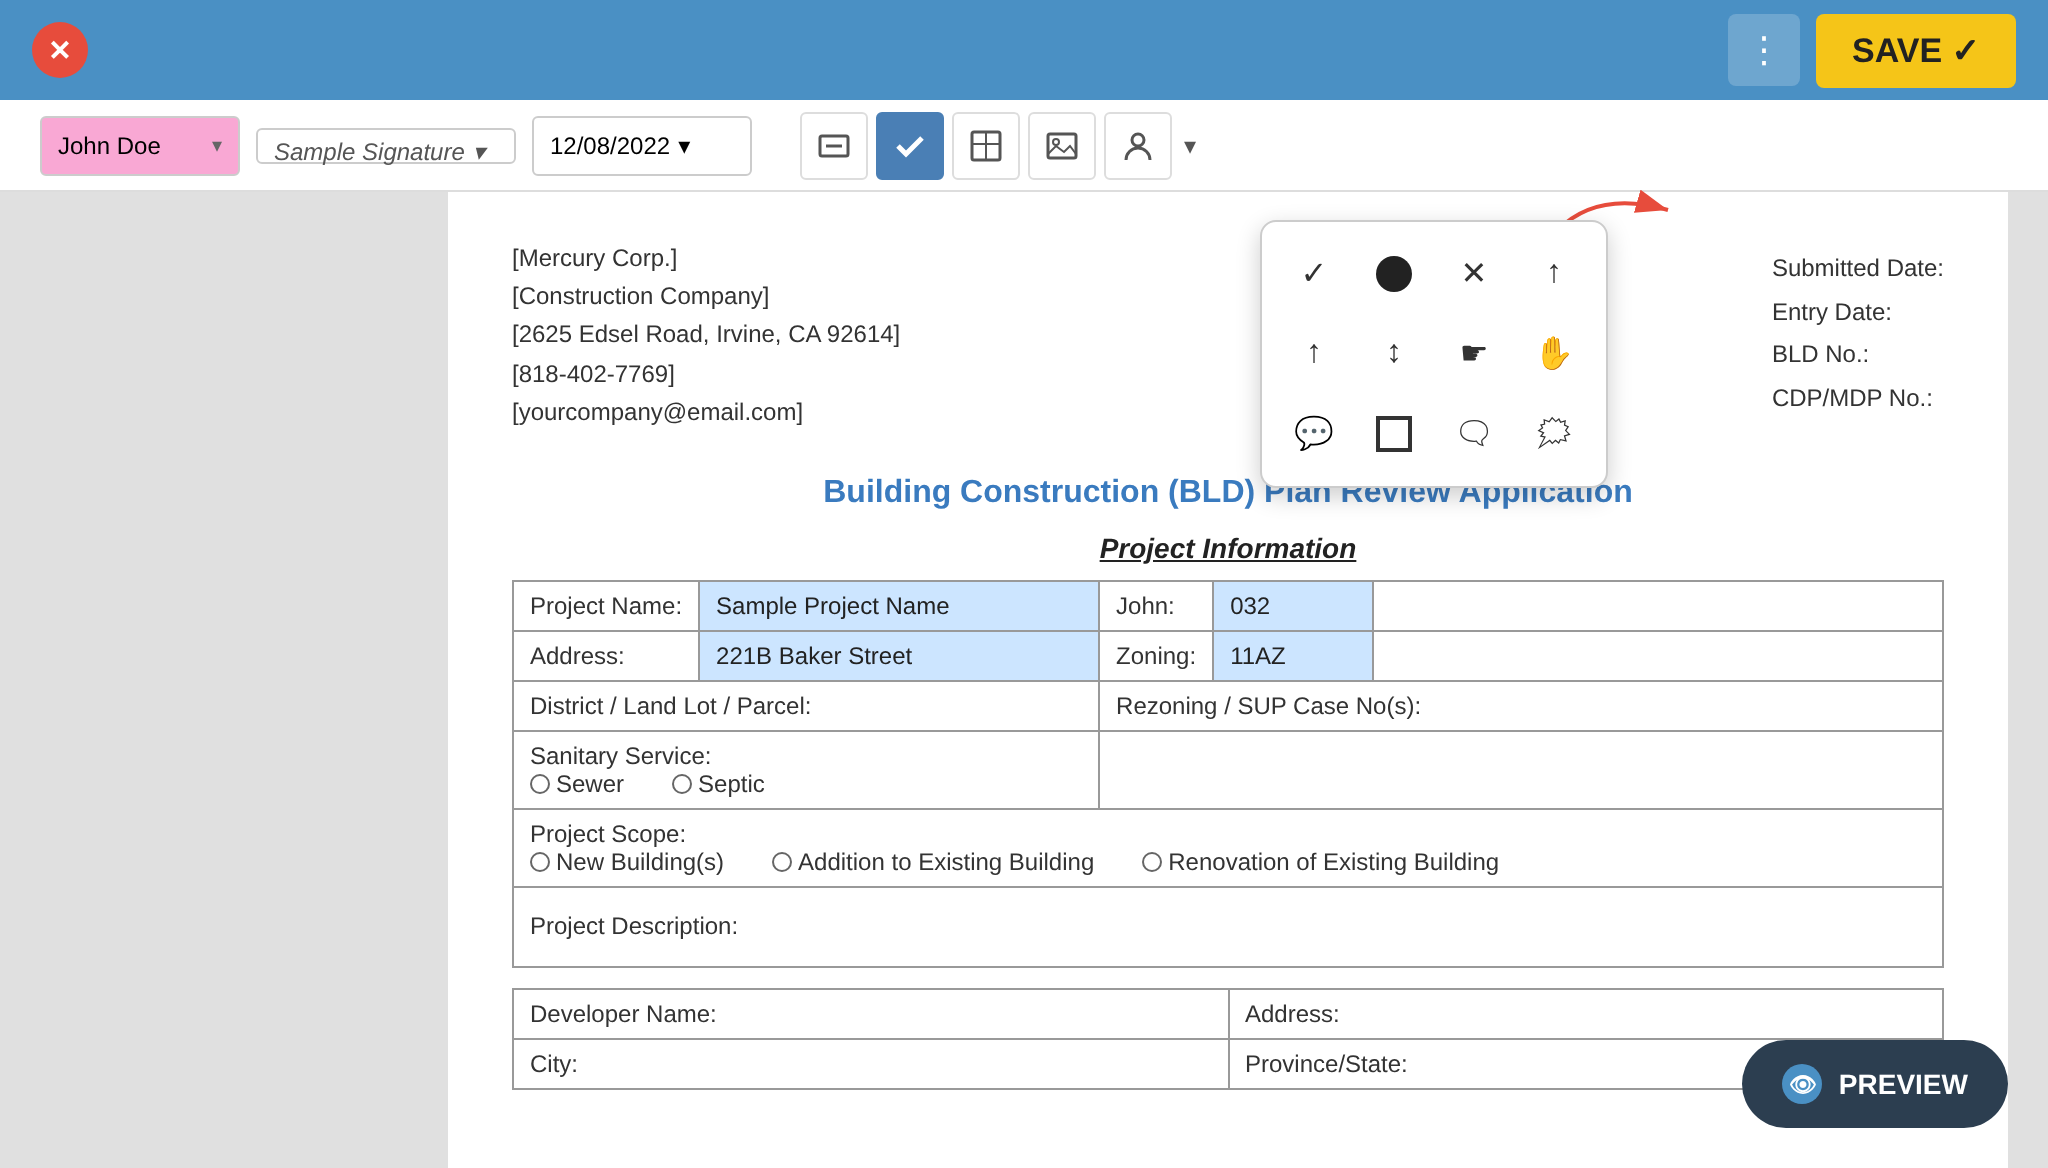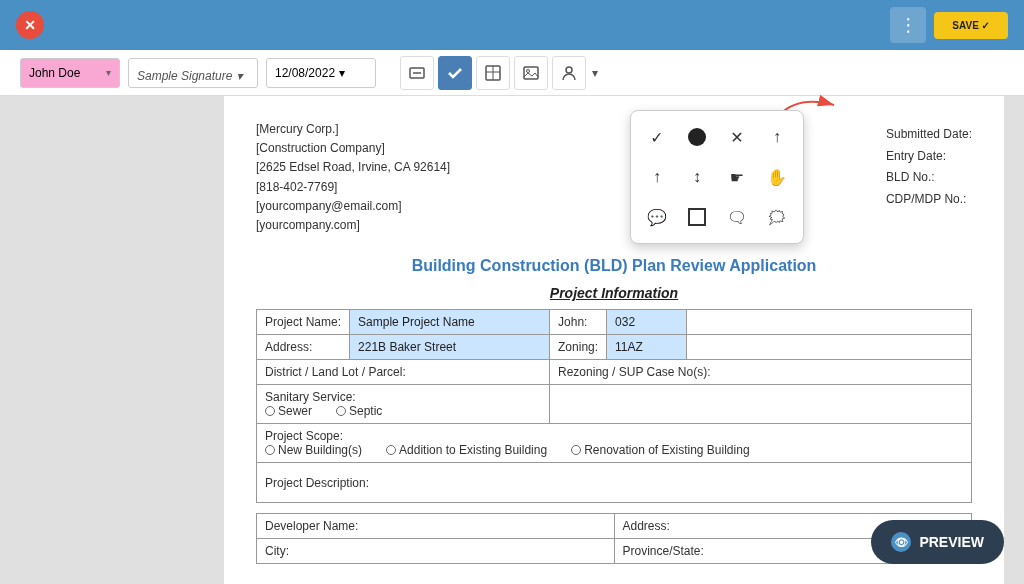--- a/index.html
+++ b/index.html
@@ -36,21 +36,21 @@
     }
     .btn-dots {
       background: rgba(255,255,255,0.2);
       border: none; border-radius: 4px;
       color: white; width: 36px; height: 36px;
       cursor: pointer; font-size: 18px; display: flex; align-items: center; justify-content: center;
     }
     .btn-save {
       background: #f5c518;
       border: none; border-radius: 4px;
-      color: #222; font-weight: bold; font-size: 10px;
+      color: #222; font-weight: bold; font-size: 17px;
       padding: 8px 18px; cursor: pointer;
       display: flex; align-items: flex-end; gap: 6px;
     }
 
     
     .toolbar {
       background: white;
       height: 46px;
       display: flex;
       align-items: center;
@@ -62,22 +62,22 @@
     .toolbar-select {
       border: 1px solid #ccc; border-radius: 3px;
       padding: 4px 8px; font-size: 12px; cursor: pointer;
       display: flex; align-items: center; gap: 4px; background: #f9a8d4;
       min-width: 100px; height: 30px;
     }
     .toolbar-select .arrow { color: #666; font-size: 10px; margin-left: auto; }
     .toolbar-sig {
       border: 1px solid #ccc; border-radius: 3px;
       padding: 4px 8px; font-size: 12px; cursor: pointer;
-      display: flex; align-items: flex-end; gap: 4px; background: white;
-      min-width: 130px; height: 30px; font-style: italic; color: #555;
+      display: flex; align-items: flex-start; gap: 4px; background: white;
+      min-width: 130px; height: 18px; font-style: italic; color: #555;
     }
     .toolbar-date {
       border: 1px solid #ccc; border-radius: 3px;
       padding: 4px 8px; font-size: 12px; cursor: pointer;
       display: flex; align-items: center; gap: 4px; background: white;
       min-width: 110px; height: 30px;
     }
     .toolbar-icons {
       margin-left: 16px;
       display: flex; align-items: center; gap: 4px;
@@ -318,21 +318,20 @@
 <div class="content-area">
   <div class="document">
 
     <div style="display:flex; justify-content:space-between; margin-bottom: 8px;">
       <div class="company-info">
         <div>[Mercury Corp.]</div>
         <div>[Construction Company]</div>
         <div>[2625 Edsel Road, Irvine, CA 92614]</div>
         <div>[818-402-7769]</div>
         <div>[yourcompany@email.com]</div>
-        <div>[yourcompany.com]</div>
       </div>
       <div style="font-size:12px; color:#333; line-height:1.8; text-align:left; padding-top:4px;">
         <div><span>Submitted Date:</span></div>
         <div><span>Entry Date:</span></div>
         <div><span>BLD No.:</span></div>
         <div><span>CDP/MDP No.:</span></div>
       </div>
     </div>
 
     <div class="section-title">Building Construction (BLD) Plan Review Application</div>

